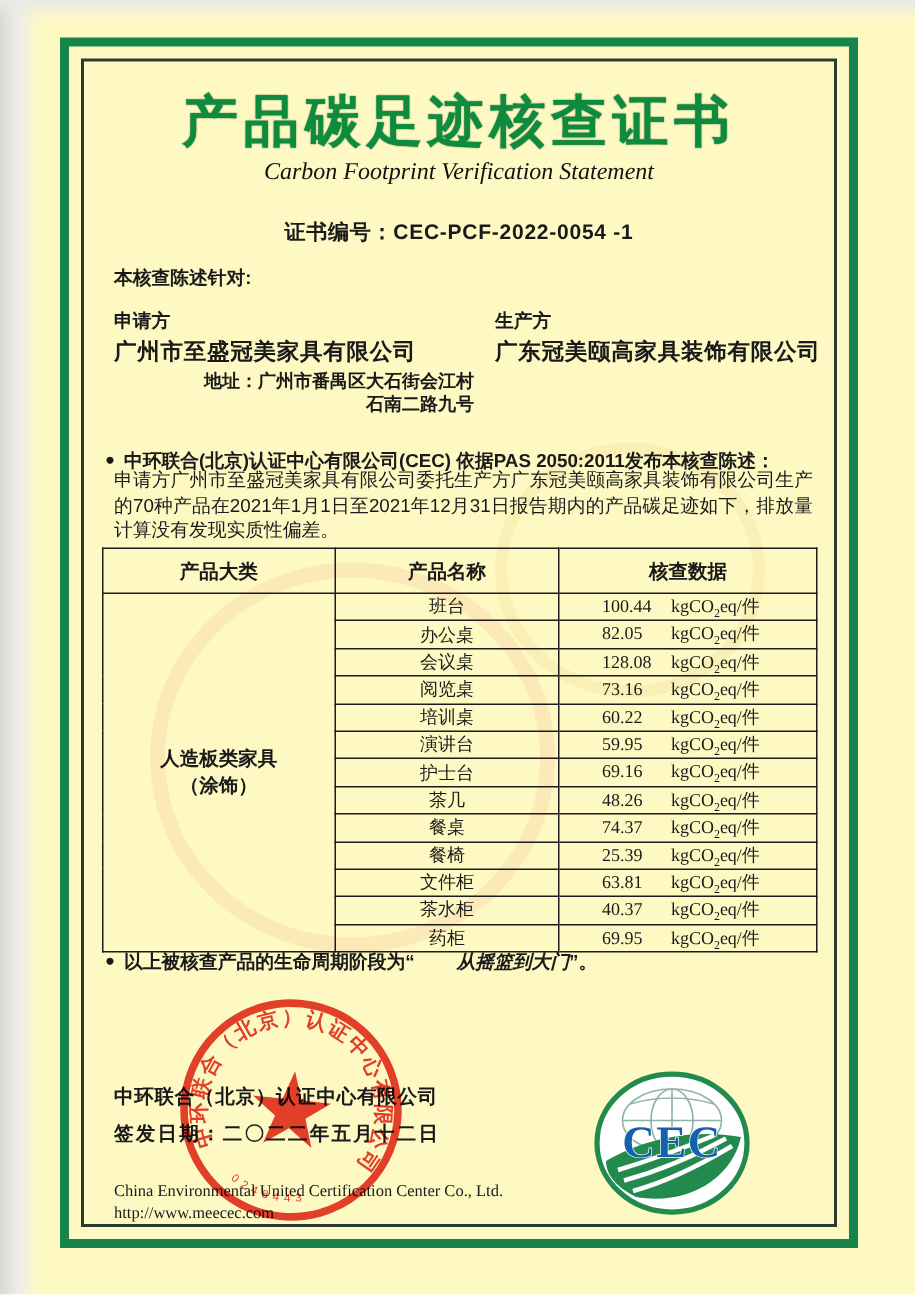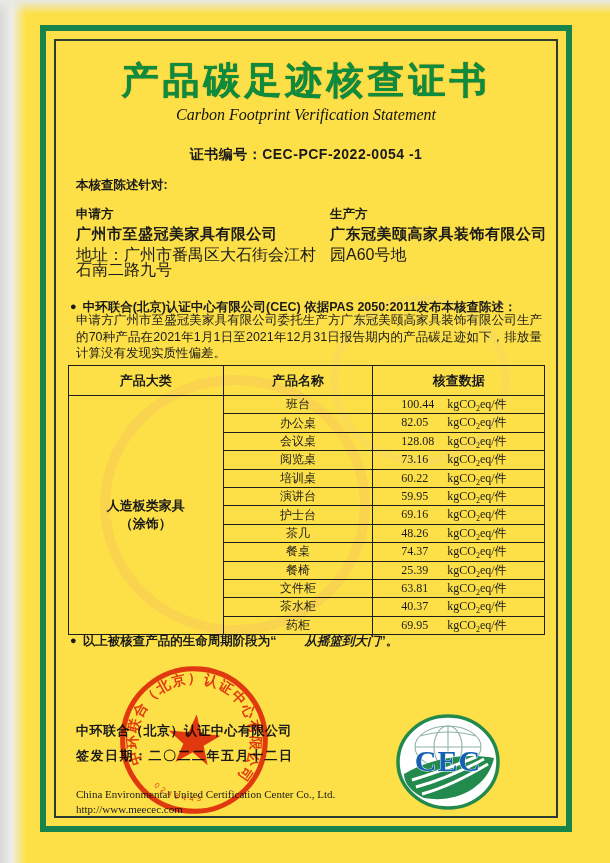--- a/index.html
+++ b/index.html
@@ -1,19 +1,19 @@
 <!DOCTYPE html>
 <html><head>
 <meta charset="utf-8">
 <style>
   * { margin:0; padding:0; box-sizing:border-box; }
   html,body { width:610px; height:863px; background:#ffffff; overflow:hidden; }
   body { font-family:"Liberation Sans", sans-serif; color:#1a1a1a; position:relative; }
 
-  .page { position:absolute; inset:0; background:#fde047; }
+  .page { position:absolute; inset:0; background:#fef9c3; }
   .scan-edge-left { position:absolute; left:0; top:0; width:26px; height:100%;
     background:linear-gradient(90deg,#d8d8d4 0%, #ededea 45%, rgba(255,255,255,0) 100%); }
   .scan-edge-top { position:absolute; left:0; top:0; width:100%; height:14px;
     background:linear-gradient(180deg,#e9e9e6 0%, rgba(255,255,255,0) 100%); }
 
   .frame-outer { position:absolute; left:40px; top:25px; width:532px; height:807px;
     border:6px solid #17854b; }
   .frame-inner { position:absolute; left:54px; top:39px; width:504px; height:779px;
     border:2px solid #2c3b31; }
 
@@ -29,21 +29,21 @@
   .subtitle { top:106px; font-family:"Liberation Serif", serif; font-size:16px; color:#121212;font-style:italic; }
   .certno { top:146px; font-size:14px; font-weight:bold; letter-spacing:0.5px; }
 
   .statement-for { top:177px; left:76px; font-size:12.5px; font-weight:bold; }
 
   .party { top:206px; width:240px; }
   .party-applicant { left:76px; }
   .party-producer  { left:330px; }
   .party-label { font-size:12.5px; font-weight:bold; }
   .party-name  { font-size:15px; font-weight:bold; margin-top:2px; letter-spacing:0.5px; }
-  .party-addr  { font-size:16px; font-weight:normal; margin-top:3px; line-height:15px; }
+  .party-addr  { font-size:12px; font-weight:bold; margin-top:3px; line-height:15px;text-align:right; }
 
   .bullet-line { left:70px; width:470px; font-size:12.5px; font-weight:bold; }
   .bullet1 { top:299px; }
   .bullet2 { top:633px; }
   .bullet-marker { margin-right:6px; font-size:11px; vertical-align:1px; }
   .italic { font-style:italic;margin-left:28px; }
 
   .summary { top:312px; left:76px; width:466px; font-size:12.5px; font-weight:normal;
     line-height:16.5px; text-align:justify; }
 
@@ -95,21 +95,20 @@
     <div class="party-addr">
       <div>地址：广州市番禺区大石街会江村</div>
       <div>石南二路九号</div>
     </div>
   </div>
 
   <div class="abs party party-producer">
     <div class="party-label">生产方</div>
     <div class="party-name">广东冠美颐高家具装饰有限公司</div>
     <div class="party-addr">
-      <div>园A60号地</div>
     </div>
   </div>
 
   <div class="abs bullet-line bullet1">
     <span class="bullet-marker">●</span><span>中环联合(北京)认证中心有限公司(CEC) 依据PAS 2050:2011发布本核查陈述：</span>
   </div>
 
   <div class="abs summary">申请方广州市至盛冠美家具有限公司委托生产方广东冠美颐高家具装饰有限公司生产的70种产品在2021年1月1日至2021年12月31日报告期内的产品碳足迹如下，排放量计算没有发现实质性偏差。</div>
 
   <table class="products">

